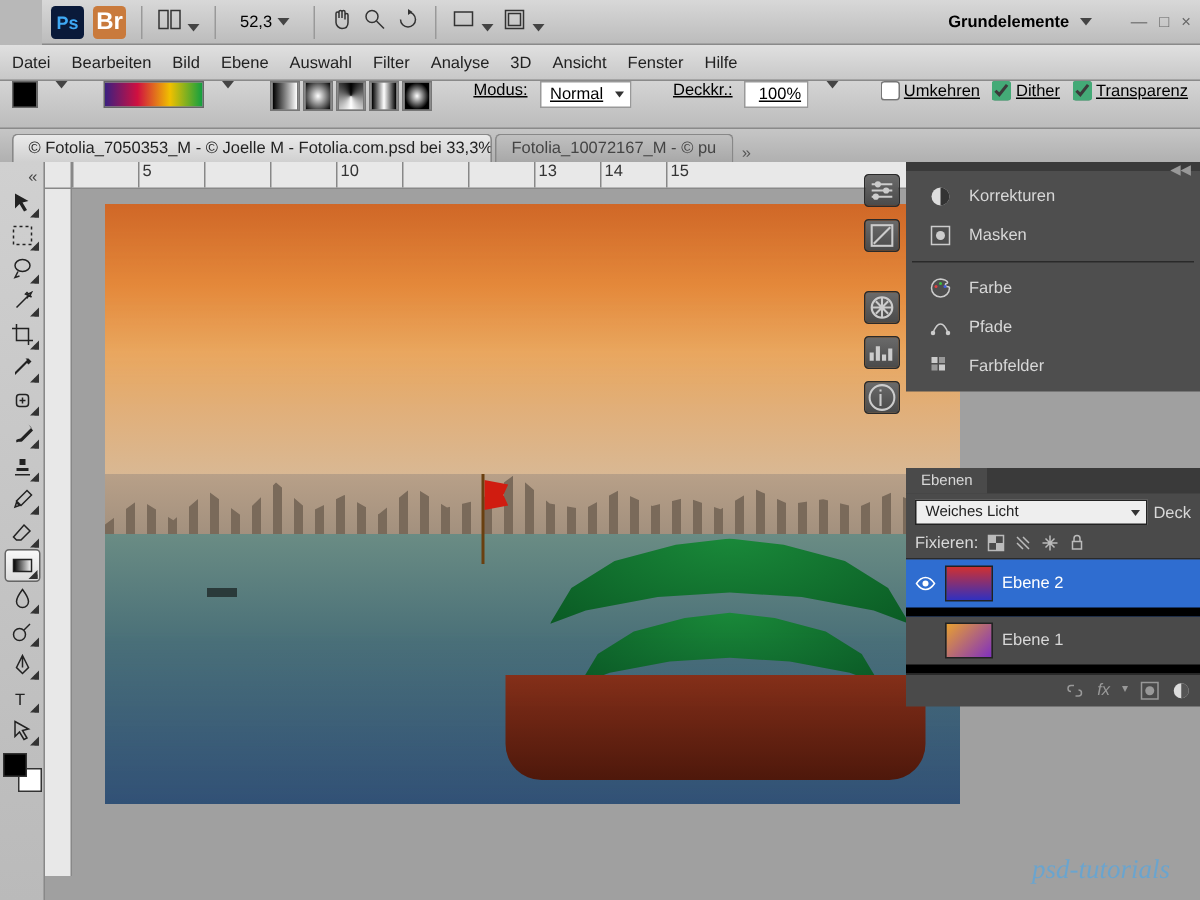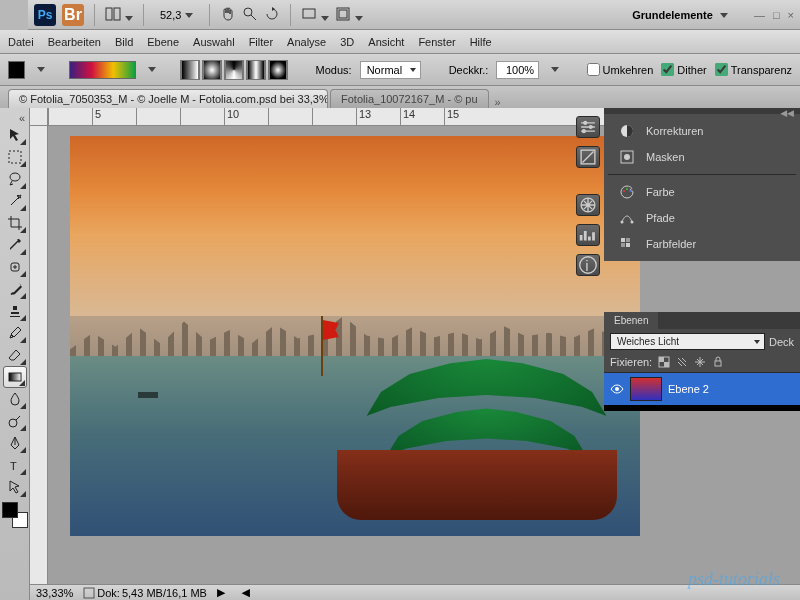--- a/index.html
+++ b/index.html
@@ -14,21 +14,21 @@
 .dd { display:inline-block; border-left:4px solid transparent; border-right:4px solid transparent; border-top:5px solid #444; margin-left:4px; vertical-align:middle; }
 .app-bar svg { width:16px;height:16px; }
 .workspace-switch { margin-left:auto; font-weight:bold; padding:4px 10px; }
 .win-btns { display:flex; gap:8px; margin-left:10px; color:#666; }
 
 
 .menu-bar { height: 24px; background: linear-gradient(#e0e0e0,#c8c8c8); border-bottom: 1px solid #8a8a8a; display:flex; align-items:center; padding: 0 8px; gap: 14px; color:#222; }
 .menu-bar span { cursor:default; }
 
 
-.opts { height: 32px; background: linear-gradient(#d4d4d4,#bcbcbc); border-bottom:1px solid #8a8a8a; display:flex; align-items:center; padding:0 8px; gap:8px; }
+.opts { height: 32px; background: linear-gradient(#d4d4d4,#bcbcbc); border-bottom:1px solid #8a8a8a; display:flex; align-items:flex-start; padding:0 8px; gap:8px;text-decoration:underline; }
 .swatch { width:18px; height:18px; border:1px solid #666; }
 .grad-preview { width:70px; height:18px; background: linear-gradient(90deg,#3b2080,#d01040,#f0c000,#10a040); border:1px solid #666; }
 .grad-btns { display:flex; gap:2px; }
 .grad-btns div { width:20px;height:20px; background:linear-gradient(#eee,#ccc); border:1px solid #777; display:flex;align-items:center;justify-content:center; }
 .mini-grad { width:14px;height:14px; }
 .select { background:#fff; border:1px solid #999; padding:2px 18px 2px 6px; position:relative; }
 .select::after { content:""; position:absolute; right:4px; top:50%; transform:translateY(-50%); border-left:3px solid transparent; border-right:3px solid transparent; border-top:4px solid #333; }
 .num-input { width:44px; padding:2px 4px; background:#fff; border:1px solid #999; text-align:right; }
 .cb { display:flex; align-items:center; gap:3px; }
 .cb input { accent-color:#4a7; }
@@ -358,32 +358,20 @@
       <div class="skyline"></div>
       <div class="water"></div>
       <div class="boat-sm"></div>
       <div class="flag"></div>
       <div class="pagoda-roof">
           <div class="roof1"></div>
           <div class="roof2"></div>
         </div>
       <div class="hull"></div>
       <div class="grad-tint"></div>
-    </div>
-    <div class="statusbar">
-      <span>33,33%</span>
-      <span class="docsize">
-          <svg width="12" height="12" viewBox="0 0 12 12">
-            <rect x="1" y="1" width="10" height="10" fill="none" stroke="#555"></rect>
-          </svg>
-        <span>Dok:</span>
-        <span>5,43 MB/16,1 MB</span>
-        </span>
-      <span>▶</span>
-      <span style="margin-left:6px">◀</span>
     </div>
   </div>
 </div>
 
 <div class="right-panels">
   <div class="icon-col">
     <div class="dock-icon">
         <svg viewBox="0 0 16 16">
           <path d="M3 5h10M3 8h10M3 11h10" stroke="#ccc"></path>
           <circle cx="6" cy="5" r="1.5" fill="#ccc"></circle>
@@ -504,17 +492,37 @@
     <div class="layer sel">
       <span class="eye">
           <svg viewBox="0 0 14 14">
             <path d="M1 7c2-3 4-4 6-4s4 1 6 4c-2 3-4 4-6 4S3 10 1 7z" fill="none" stroke="#fff"></path>
             <circle cx="7" cy="7" r="2" fill="#fff"></circle>
           </svg>
         </span>
       <div class="thumb" style="background:linear-gradient(#d03030,#3030c0)"></div>
       <span>Ebene 2</span>
     </div>
-
+    <div class="layer">
+      <span class="eye"></span>
+      <div class="thumb" style="background:linear-gradient(135deg,#e8a030,#8030c0)"></div>
+      <span>Ebene 1</span>
+    </div>
+
+    <div class="layer-footer">
+      <svg viewBox="0 0 13 13">
+          <path d="M4 7a2 2 0 010-4h2M9 6a2 2 0 010 4H7" fill="none" stroke="#999"></path>
+        </svg>
+      <span style="font-style:italic">fx</span>
+        <span style="font-size:8px">▾</span>
+      <svg viewBox="0 0 13 13">
+          <rect x="1" y="1" width="11" height="11" fill="none" stroke="#999"></rect>
+          <circle cx="6.5" cy="6.5" r="3" fill="#999"></circle>
+        </svg>
+      <svg viewBox="0 0 13 13">
+          <circle cx="6.5" cy="6.5" r="5" fill="#ddd"></circle>
+          <path d="M6.5 1.5a5 5 0 010 10z" fill="#555"></path>
+        </svg>
+    </div>
   </div>
 </div>
 
 <div class="watermark">psd-tutorials</div>
 
 </body></html>

